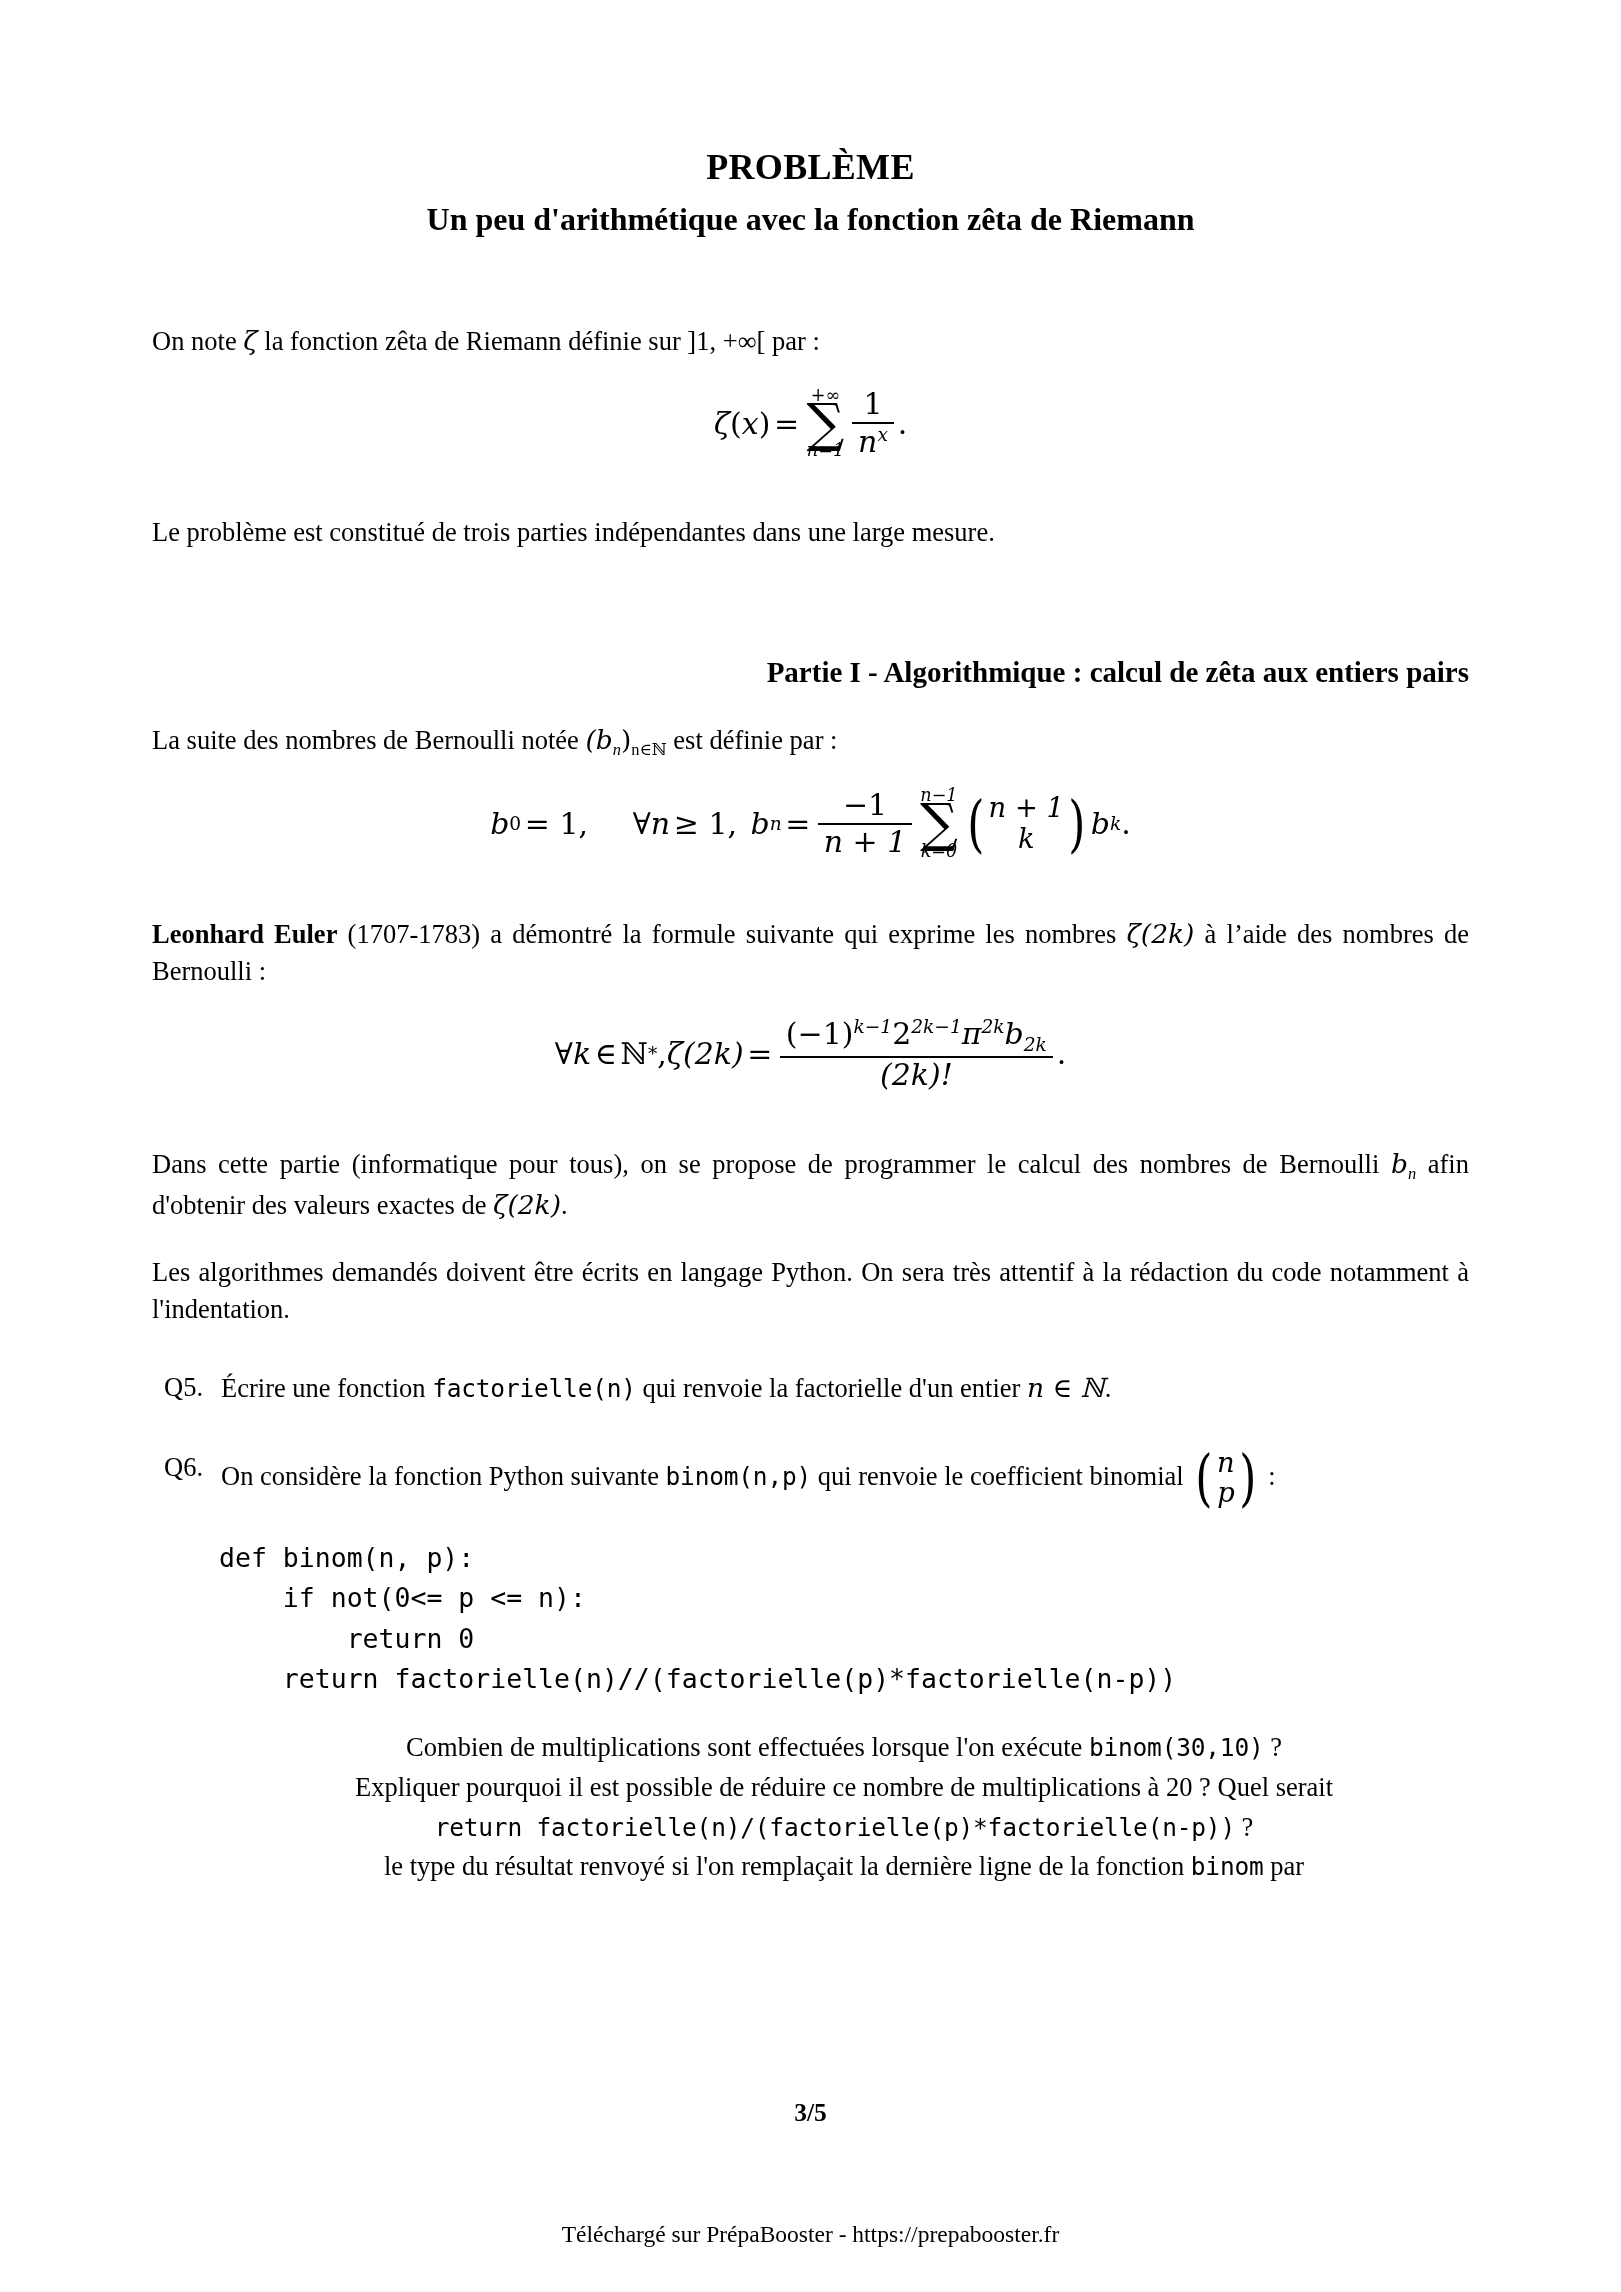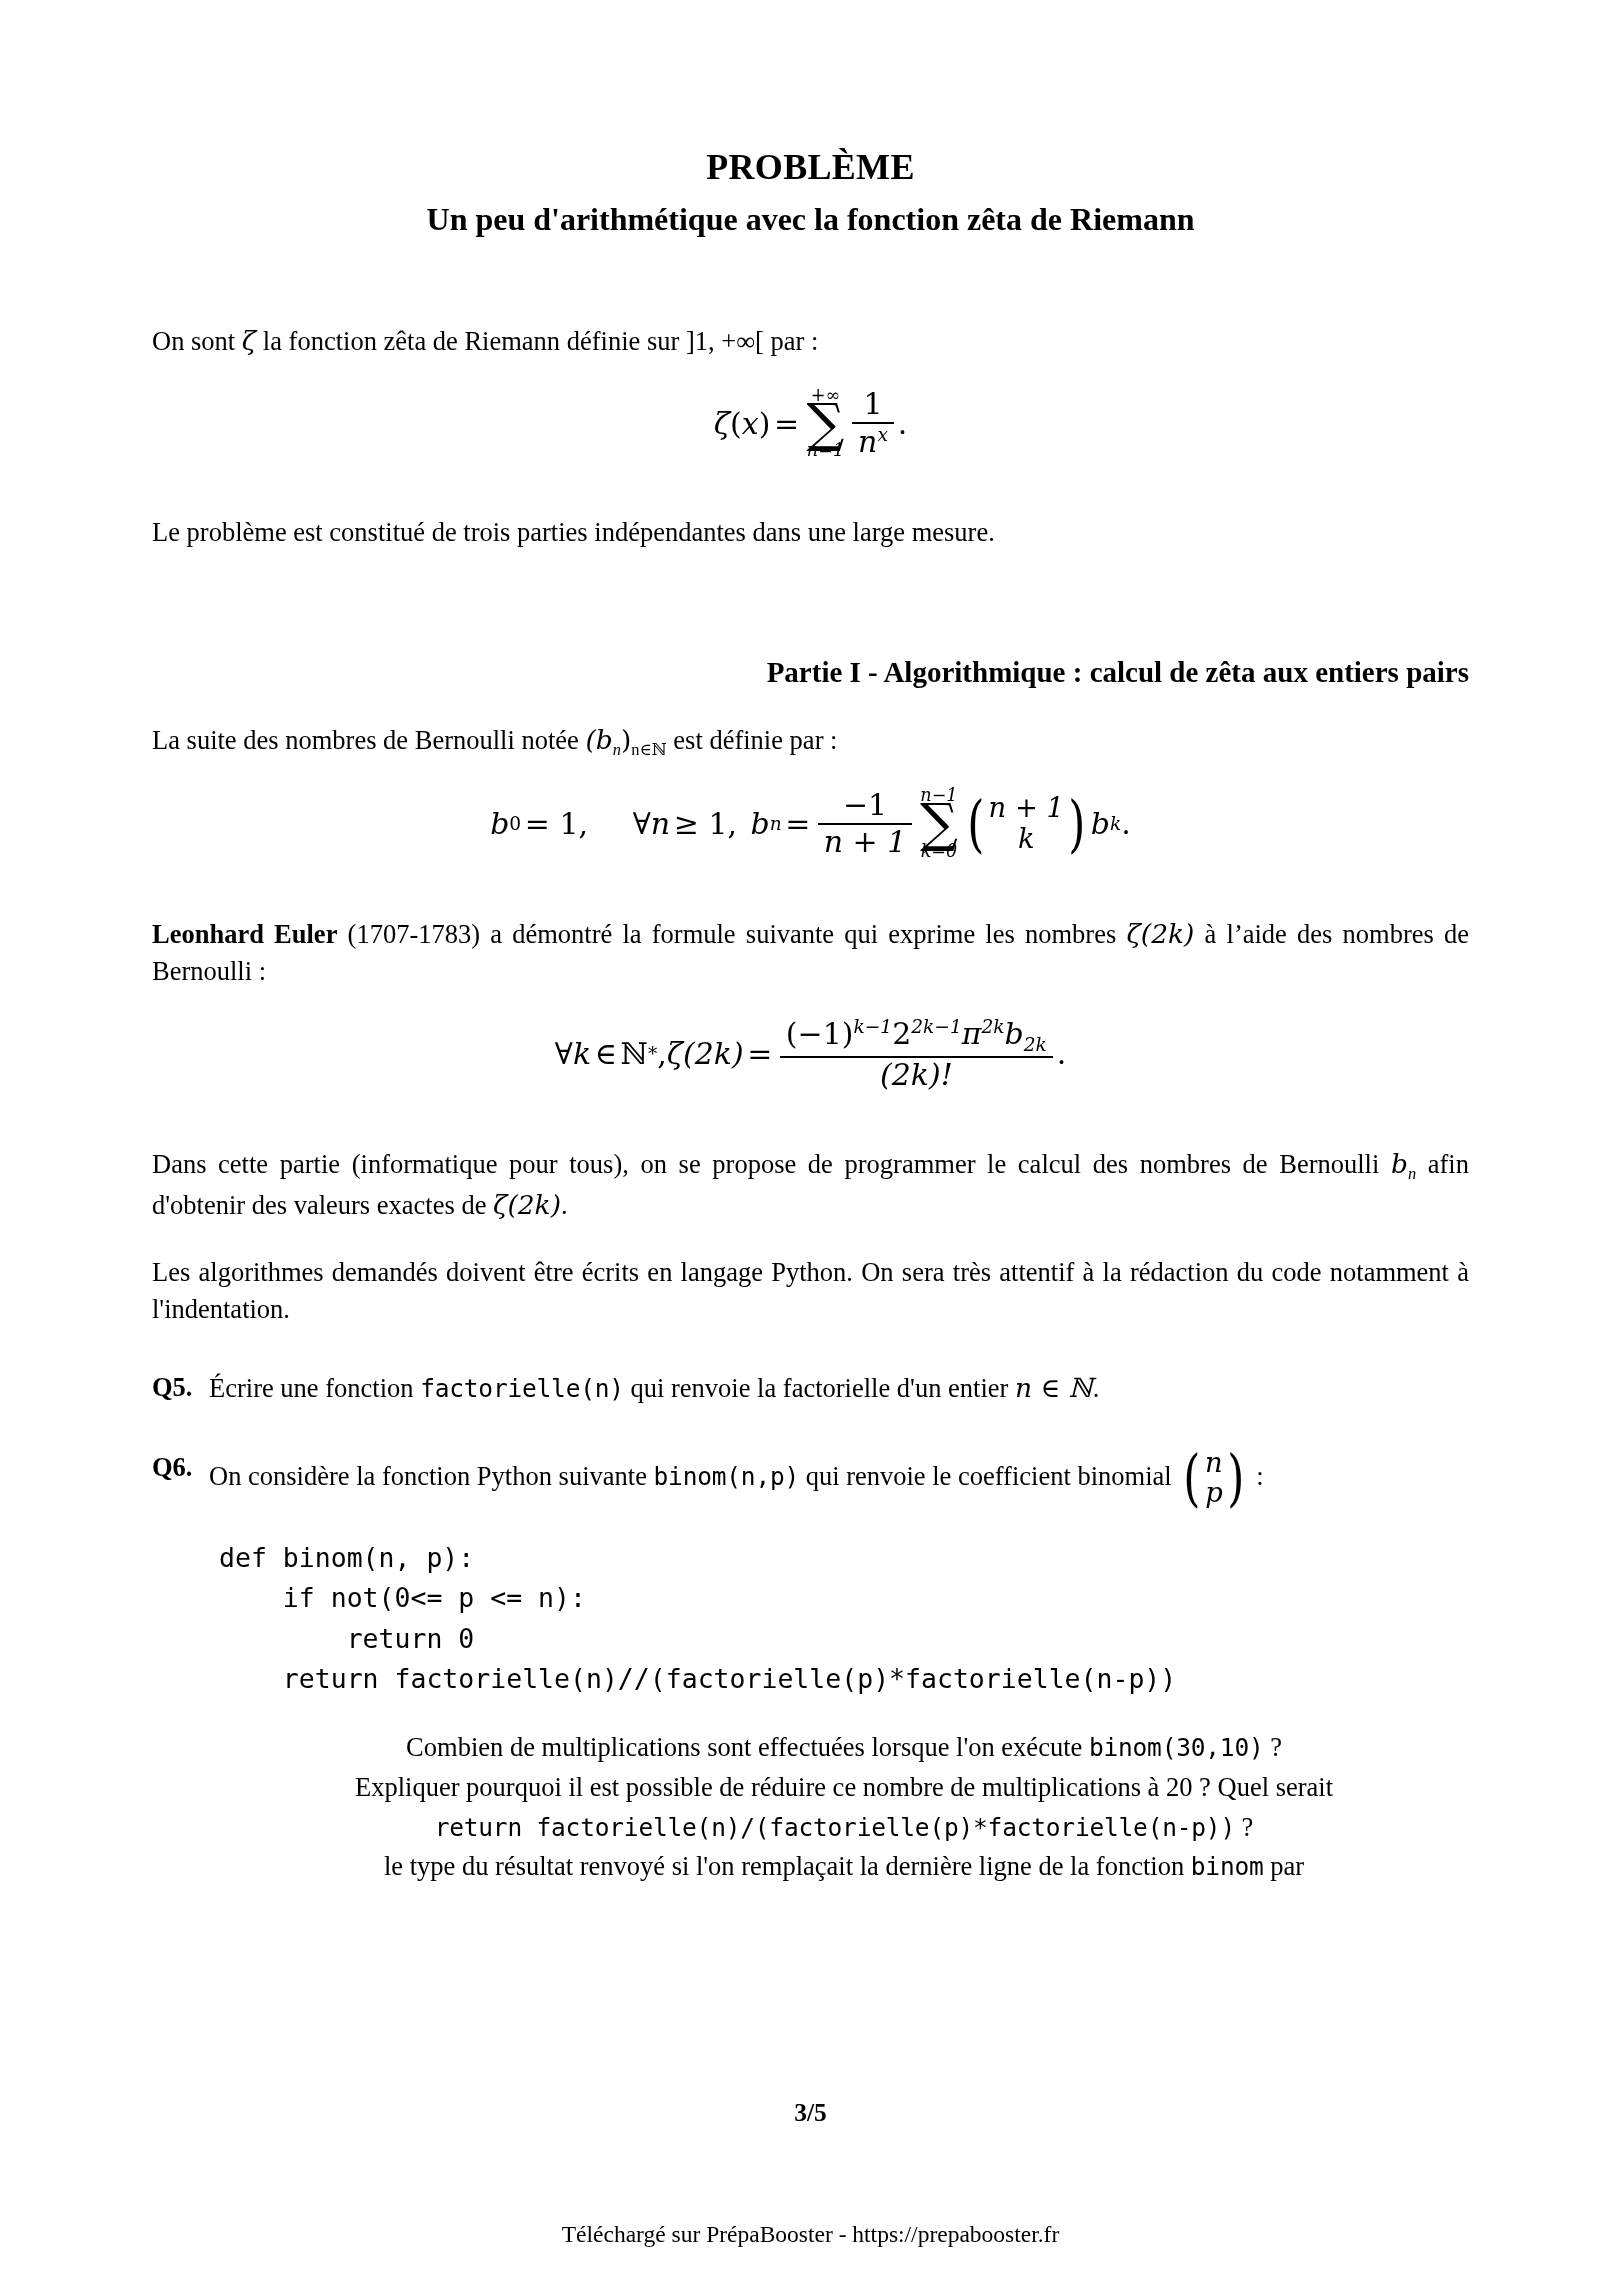--- a/index.html
+++ b/index.html
@@ -137,23 +137,24 @@
   }
 
   
   .qrow {
     display: flex;
     margin-top: 39px;
     font-size: 26.5px;
     line-height: 1.5;
   }
   .qlabel {
-    font-weight: bold;
+    font-weight: normal;
     width: 57px;
     flex: 0 0 57px;
+    margin-left: 12px;
   }
   .qbody {
     flex: 1;
     text-align: justify;
   }
   .qbody.spread { text-align: justify; }
 
   .mono {
     font-family: "DejaVu Sans Mono", "Liberation Mono", monospace;
     font-size: 24.5px;
@@ -204,21 +205,21 @@
 <div class="page">
 
   <div class="title-block">
     <div class="title-main">PROBLÈME</div>
     <div class="title-sub">Un peu d'arithmétique avec la fonction zêta de Riemann</div>
   </div>
 
   <div class="spacer-lg"></div>
 
   <div class="para nojust">
-    <span>On sont </span><span class="mi">ζ</span><span> la fonction zêta de Riemann définie sur ]1, +∞[ par :</span>
+    <span>On note </span><span class="mi">ζ</span><span> la fonction zêta de Riemann définie sur ]1, +∞[ par :</span>
   </div>
 
   <div class="math-block">
     <span class="eq-row">
       <span class="mi">ζ</span>
         <span class="mn">(</span>
         <span class="mi">x</span>
         <span class="mn">)</span>
       <span class="mo">=</span>
       <span class="sum">

